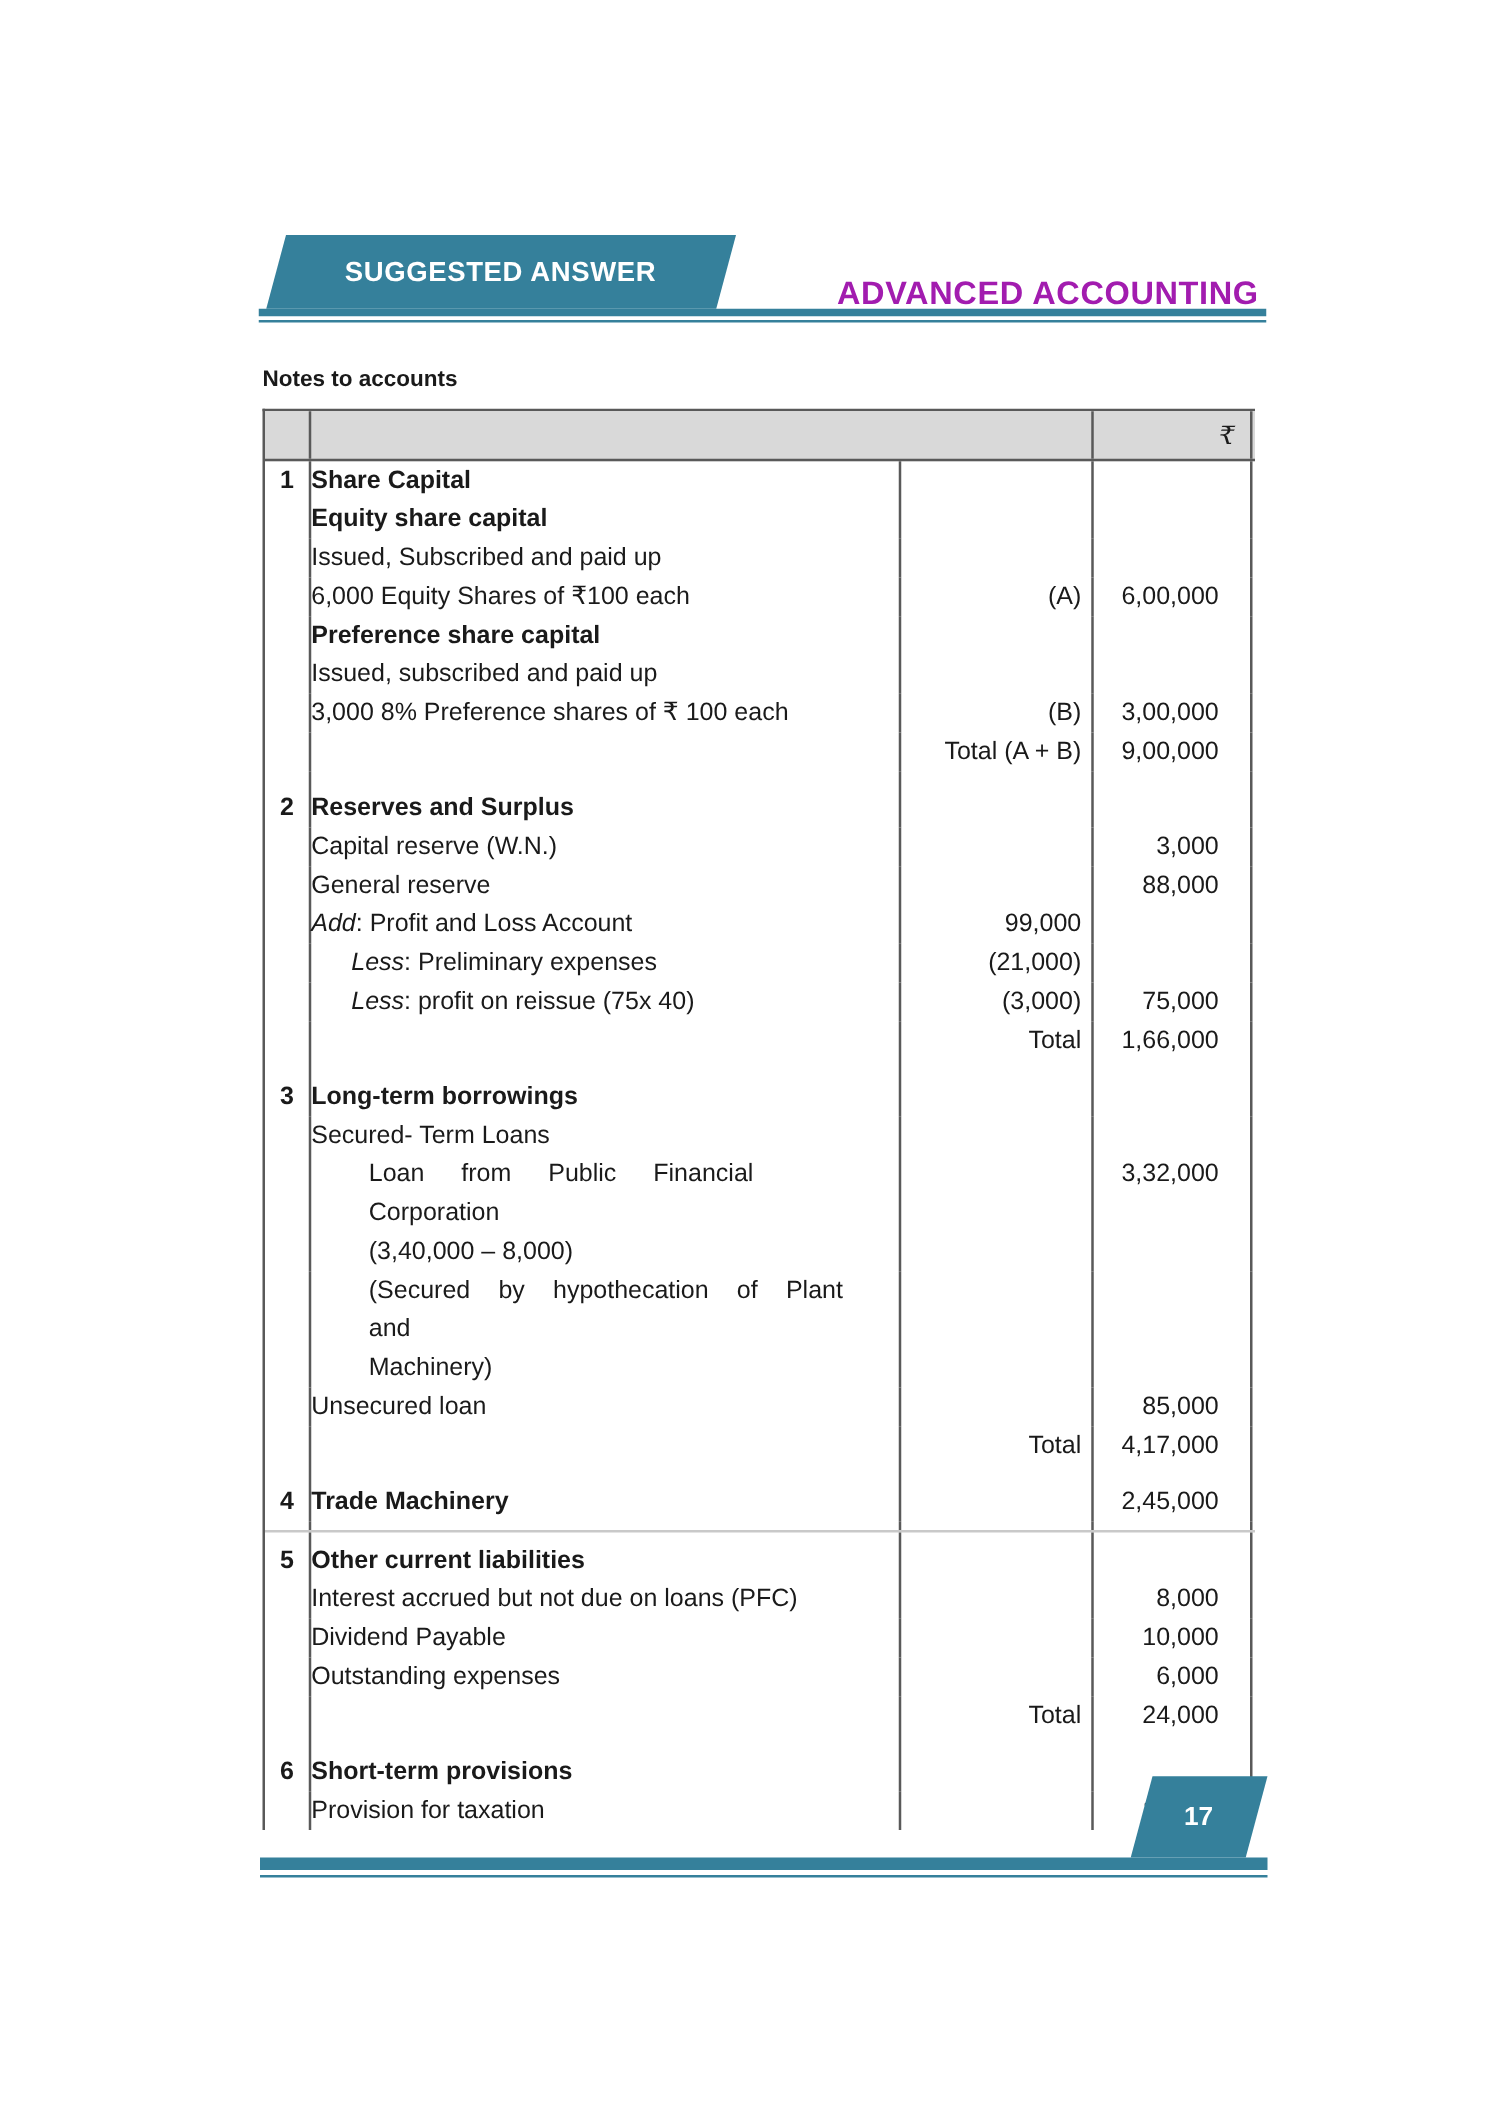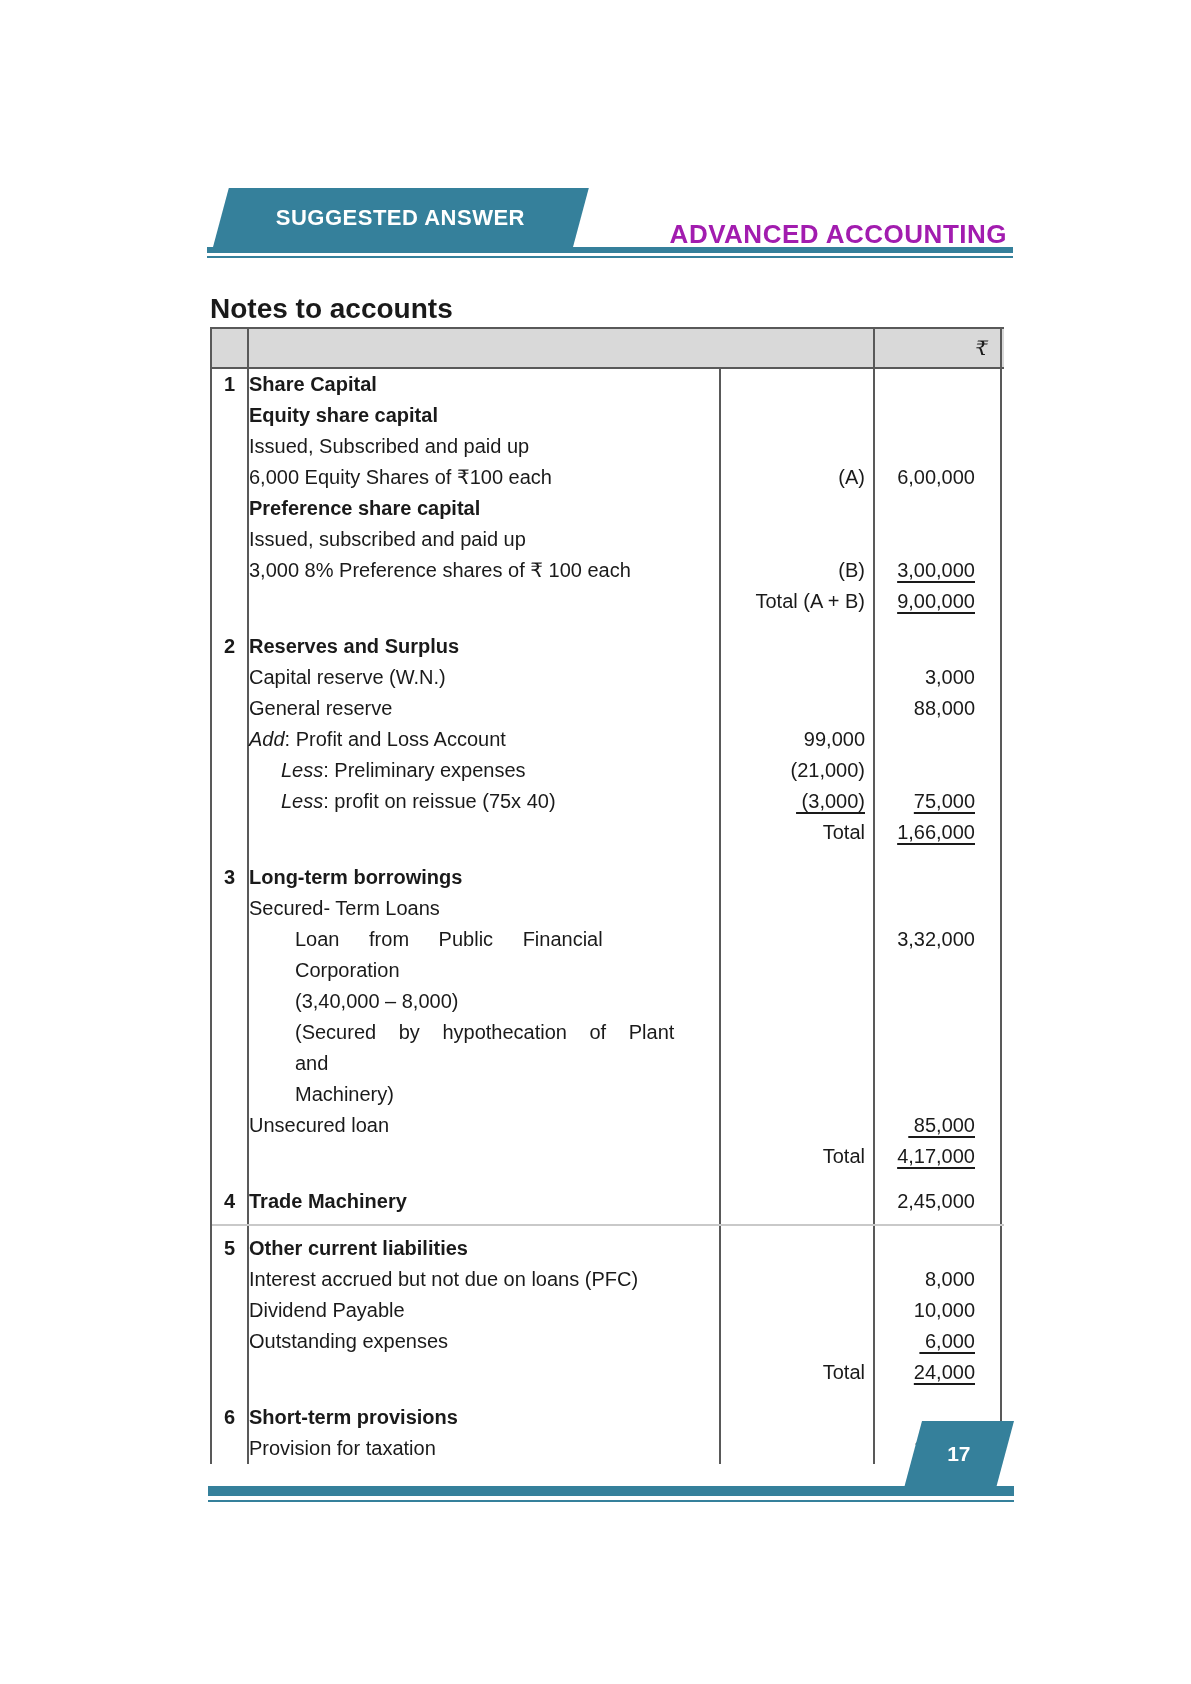--- a/index.html
+++ b/index.html
@@ -16,40 +16,40 @@
   .banner .label{
     transform:skewX(15deg);color:#ffffff;font-weight:bold;font-size:22px;letter-spacing:.5px;
   }
   .doc-title{
     position:absolute;top:219px;right:184px;color:#a21caf;font-weight:bold;
     font-size:26px;letter-spacing:.5px;
   }
   .rule-thick{position:absolute;left:207px;top:247px;width:806px;height:6px;background:#35809B;}
   .rule-thin{position:absolute;left:207px;top:256px;width:806px;height:2px;background:#35809B;}
   
-  .notes-heading{position:absolute;left:210px;top:293px;font-weight:bold;font-size:28px;}
+  .notes-heading{position:absolute;left:210px;top:293px;font-weight:bold;font-size:18px;}
   
   .acct-table{
     position:absolute;left:210px;top:327px;width:792px;
     border-left:2px solid #595959;border-top:2px solid #595959;
     font-size:20px;line-height:31px;
   }
   .trow{display:grid;grid-template-columns:37px 472px 154px 127px;}
   .trow.hdr{grid-template-columns:37px 626px 127px;background:#d9d9d9;border-bottom:2px solid #595959;}
   .c{border-right:2px solid #595959;box-sizing:border-box;min-height:31px;}
   .hdr .c{height:38px;line-height:38px;}
   .c.n{text-align:center;font-weight:bold;}
   .c.d{padding-right:6px;white-space:nowrap;}
   .c.d.wrap{white-space:normal;text-align:left;margin-left:46px;}
   .c.m{text-align:right;padding-right:8px;}
   .c.a{text-align:right;padding-right:25px;}
   .c.d.ind{padding-left:32px;}
   .b{font-weight:bold;}
   .i{font-style:italic;}
-  .u{text-decoration:underline;text-decoration-thickness:1.5px;text-underline-offset:4px;}
+  .u{text-decoration-thickness:1.5px;text-underline-offset:4px;}
   .sec .c{padding-top:14px;}
   .sec-sm .c{padding-top:7px;}
   .rupee-cell{font-family:"DejaVu Serif","DejaVu Sans",serif;font-style:italic;font-size:20px;padding-right:12px;text-align:right;}
   .ws24{word-spacing:24px;}
   .ws17{word-spacing:17px;}
   .divider-row{border-bottom:2px solid #c9c9c9;}
   .divider-row .c{min-height:7px;height:7px;}
   
   .page-tab{
     position:absolute;left:922px;top:1421px;width:92px;height:65px;

